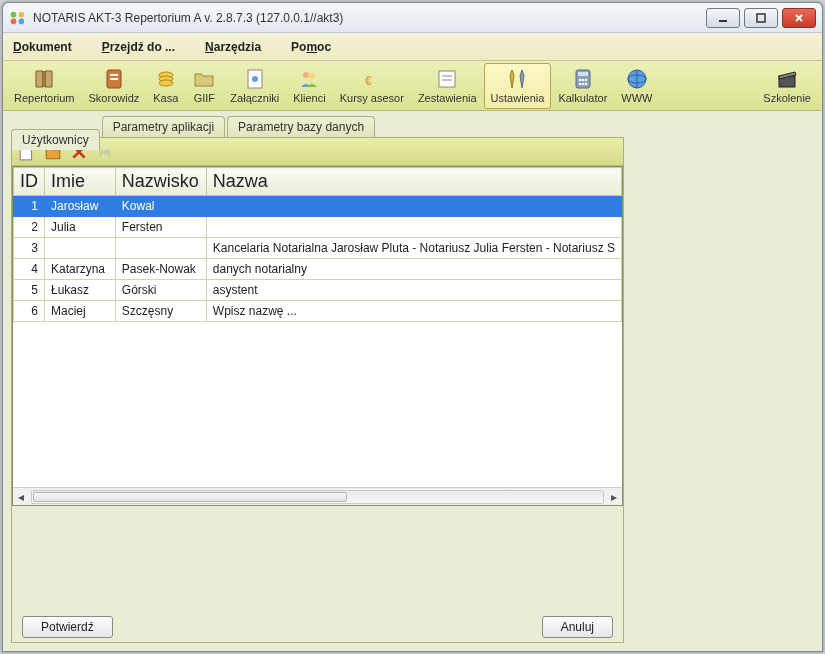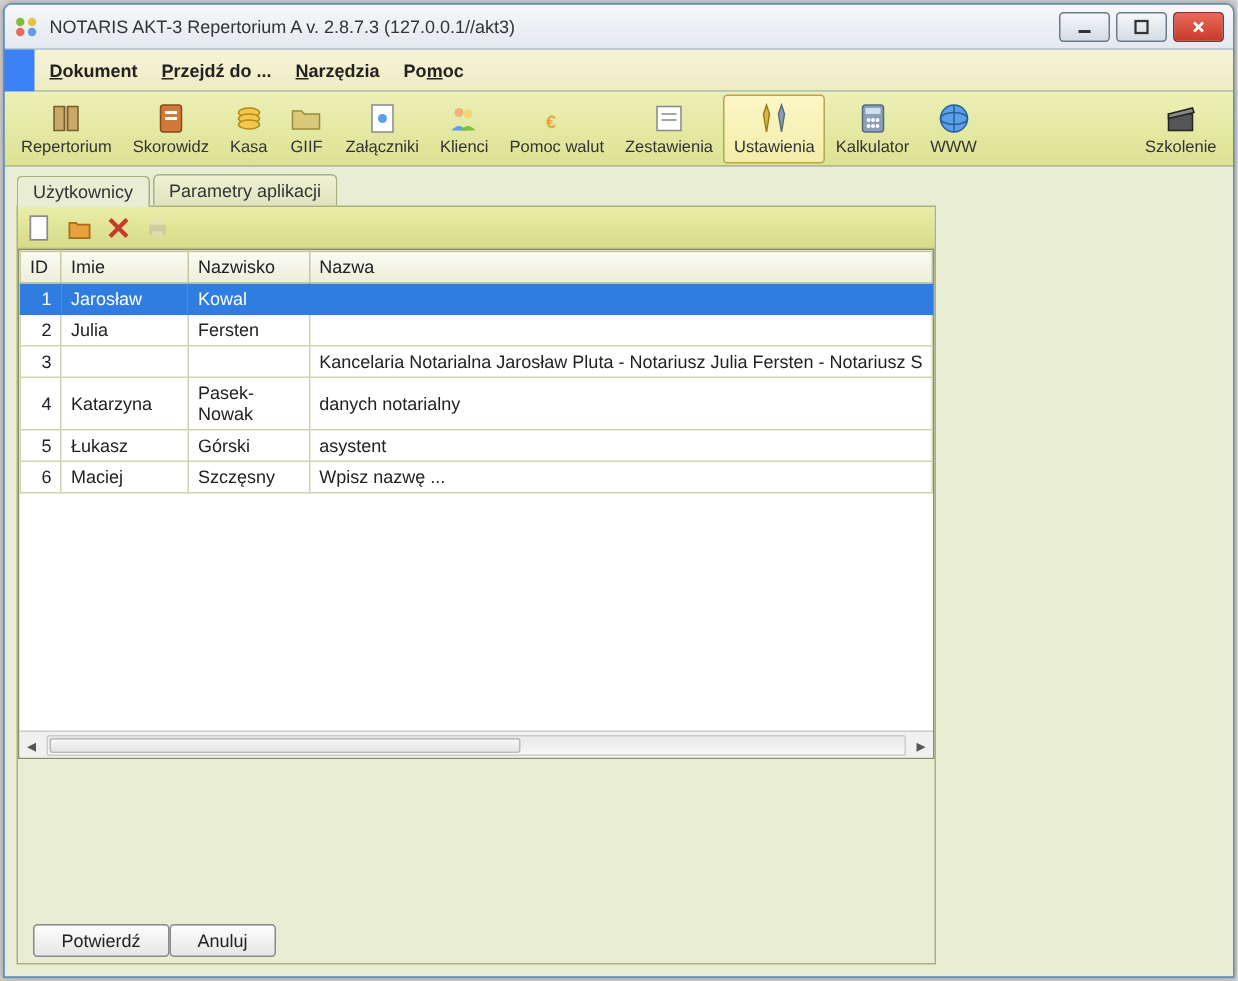--- a/index.html
+++ b/index.html
@@ -1,60 +1,60 @@
 <!DOCTYPE html>
 <html><head>
 <meta charset="utf-8">
 <style>
   * { box-sizing: border-box; margin: 0; padding: 0; font-family: "Segoe UI", Tahoma, sans-serif; font-size: 12px; }
   body { background: #d0d0d0; width: 825px; height: 654px; overflow: hidden; }
 
-  .window { width: 821px; height: 650px; margin: 2px; background: #3b82f6; border: 1px solid #6b8fa3; border-radius: 6px 6px 0 0; overflow: hidden; box-shadow: 0 0 4px rgba(0,0,0,0.3);}
+  .window { width: 821px; height: 650px; margin: 2px; background: #404040; border: 1px solid #6b8fa3; border-radius: 6px 6px 0 0; overflow: hidden; box-shadow: 0 0 4px rgba(0,0,0,0.3);}
   .titlebar { height: 30px; background: linear-gradient(#f7f8fa,#e3e9ef); display:flex; align-items:center; padding: 0 6px; border-bottom:1px solid #c0c8cf;}
   .titlebar .app-icon { width:18px; height:18px; margin-right:6px; display:flex; align-items:center; justify-content:center;}
   .titlebar .title { color:#333; flex:0 0 auto;}
   .titlebar .spacer { flex:1; }
   .win-controls { display:flex; gap:0; }
   .win-btn { width:34px; height:20px; border:1px solid #6b7a87; border-radius:3px; margin-left:4px; display:flex; align-items:center; justify-content:center; cursor:pointer; background:linear-gradient(#f5f7fa,#d4dce3);}
   .win-btn.close { background:linear-gradient(#e86a5a,#c83a28); border-color:#913024; color:#fff;}
   .win-btn svg { width:12px; height:12px; }
 
-  .menubar { height:28px; background:linear-gradient(#f5f3d8,#eeecc3); border-bottom:1px solid #c7c49a; display:flex; align-items:center; padding:0 10px; gap:16px;margin-left:20px;}
+  .menubar { height:28px; background:linear-gradient(#f5f3d8,#eeecc3); border-bottom:1px solid #c7c49a; display:flex; align-items:center; padding:0 10px; gap:30px;}
   .menubar .menu-item { font-weight:bold; color:#222; cursor:pointer;}
   .menubar .menu-item .ul { text-decoration: underline; }
 
   .toolbar { height:50px; background:linear-gradient(#ecf0b7,#dce292); border-bottom:1px solid #b8bb7b; display:flex; align-items:center; padding:0 4px;}
   .tool-btn { display:flex; flex-direction:column; align-items:center; justify-content:center; padding:2px 6px; cursor:pointer; border:1px solid transparent; border-radius:3px; height:46px;}
   .tool-btn.active { background:linear-gradient(#fcf7c6,#f3edaa); border:1px solid #b8a64f;}
   .tool-btn .icon { width:24px; height:24px; display:flex; align-items:center; justify-content:center;}
   .tool-btn .lbl { font-size:11px; color:#333; margin-top:1px;}
   .tool-spacer { flex:1; }
 
   .content-area { padding:4px 8px 8px 8px; background:#e8edd3; height: calc(100% - 30px - 28px - 50px); display:flex; flex-direction:column;}
 
   .tabs-row { display:flex; align-items:flex-end; height:22px; }
   .tab { padding:3px 10px; border:1px solid #a9b083; border-bottom:none; background:linear-gradient(#eef1d3,#e0e4bd); margin-right:2px; border-radius:4px 4px 0 0; cursor:pointer; color:#333;}
-  .tab.active { background:#e8edd3; position:relative; top:1px; font-weight:normal; border-color:#a9b083; }
+  .tab.active { background:#e8edd3; position:relative; top:13px; font-weight:normal; border-color:#a9b083; }
 
   .panel { flex:1; border:1px solid #a9b083; background:#e8edd3; padding:0; display:flex; flex-direction:column;}
   .panel-toolbar { height:28px; background:linear-gradient(#e9eea8,#d5db86); border-bottom:1px solid #b8bb7b; display:flex; align-items:center; padding:0 6px; gap:8px;}
   .ptb-btn { width:18px; height:18px; display:flex; align-items:center; justify-content:center; cursor:pointer;}
 
   .grid-wrap { background:#fff; border:1px solid #8a9060; margin:0; flex:0 0 auto; height:340px; display:flex; flex-direction:column;}
   .grid { width:100%; border-collapse:collapse; }
-  .grid th { background:linear-gradient(#fbfbf4,#ecedd9); border:1px solid #c3c7a2; text-align:left; padding:3px 6px; font-weight:normal; color:#222; font-size:12px;}
+  .grid th { background:linear-gradient(#fbfbf4,#ecedd9); border:1px solid #c3c7a2; text-align:left; padding:3px 6px; font-weight:normal; color:#222; font-size:18px;}
   .grid td { border:1px solid #d0d4b0; padding:3px 6px; color:#222; height:18px; font-size:12px;}
   .grid tr.selected td { background:#2f7de1; color:#fff; border-color:#2f7de1;}
   .grid-body { flex:1; overflow:hidden; background:#fff;}
   .hscroll { height:18px; background:#f0f0f0; border-top:1px solid #ccc; display:flex; align-items:center;}
   .hscroll .thumb-track { flex:1; position:relative; height:14px; margin:0 2px; background:linear-gradient(#e9e9e9,#f8f8f8); border:1px solid #ccc; border-radius:2px;}
   .hscroll .thumb { position:absolute; left:1px; top:1px; height:10px; width:55%; background:linear-gradient(#f7f7f7,#e3e3e3); border:1px solid #b8b8b8; border-radius:2px;}
   .hscroll .arrow { width:16px; height:14px; display:flex; align-items:center; justify-content:center; cursor:pointer; color:#555;}
 
-  .footer { display:flex; justify-content:flex-start; align-items:center; padding:14px 10px 4px 10px; }
+  .footer { display:flex; justify-content:space-between; align-items:center; padding:14px 10px 4px 10px; }
   .btn { padding:3px 18px; border:1px solid #8a8a8a; border-radius:3px; background:linear-gradient(#fdfdfd,#e6e6e6); cursor:pointer; color:#222;}
 
   .col-id { width:30px; text-align:right;}
   .col-imie { width:105px;}
   .col-nazw { width:100px;}
 </style>
 </head>
 <body>
 
 <div class="window">
@@ -152,21 +152,21 @@
           </svg>
         </span>
       <span class="lbl">Klienci</span>
     </div>
     <div class="tool-btn">
       <span class="icon">
           <svg viewBox="0 0 24 24">
             <text x="5" y="18" font-size="18" fill="#e8a23a" font-weight="bold">€</text>
           </svg>
         </span>
-      <span class="lbl">Pomoc walut</span>
+      <span class="lbl">Kursy asesor</span>
     </div>
     <div class="tool-btn">
       <span class="icon">
           <svg viewBox="0 0 24 24">
             <rect x="4" y="4" width="16" height="16" fill="#fff" stroke="#888"></rect>
             <line x1="7" y1="9" x2="17" y2="9" stroke="#888"></line>
             <line x1="7" y1="13" x2="17" y2="13" stroke="#888"></line>
           </svg>
         </span>
       <span class="lbl">Zestawienia</span>
@@ -214,20 +214,21 @@
           </svg>
         </span>
       <span class="lbl">Szkolenie</span>
     </div>
   </div>
 
   <div class="content-area">
     <div class="tabs-row">
       <div class="tab active">Użytkownicy</div>
       <div class="tab">Parametry aplikacji</div>
+      <div class="tab">Parametry bazy danych</div>
     </div>
 
     <div class="panel" style="width:613px;">
       <div class="panel-toolbar">
         <span class="ptb-btn">
             <svg viewBox="0 0 16 16">
               <rect x="2" y="1" width="10" height="14" fill="#fff" stroke="#888"></rect>
             </svg>
           </span>
         <span class="ptb-btn">

